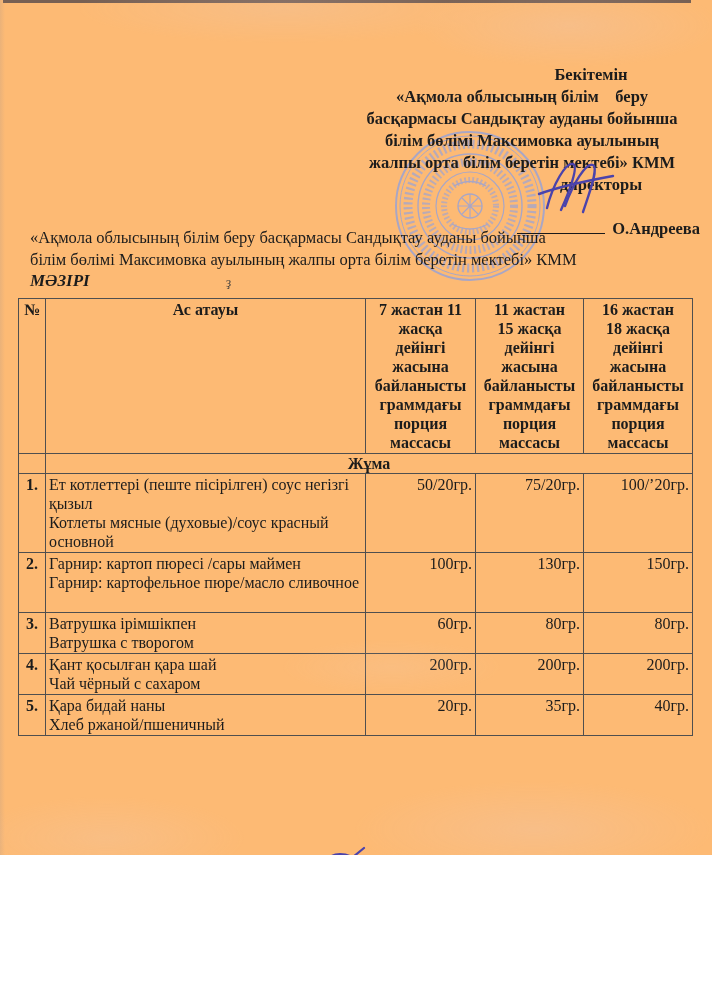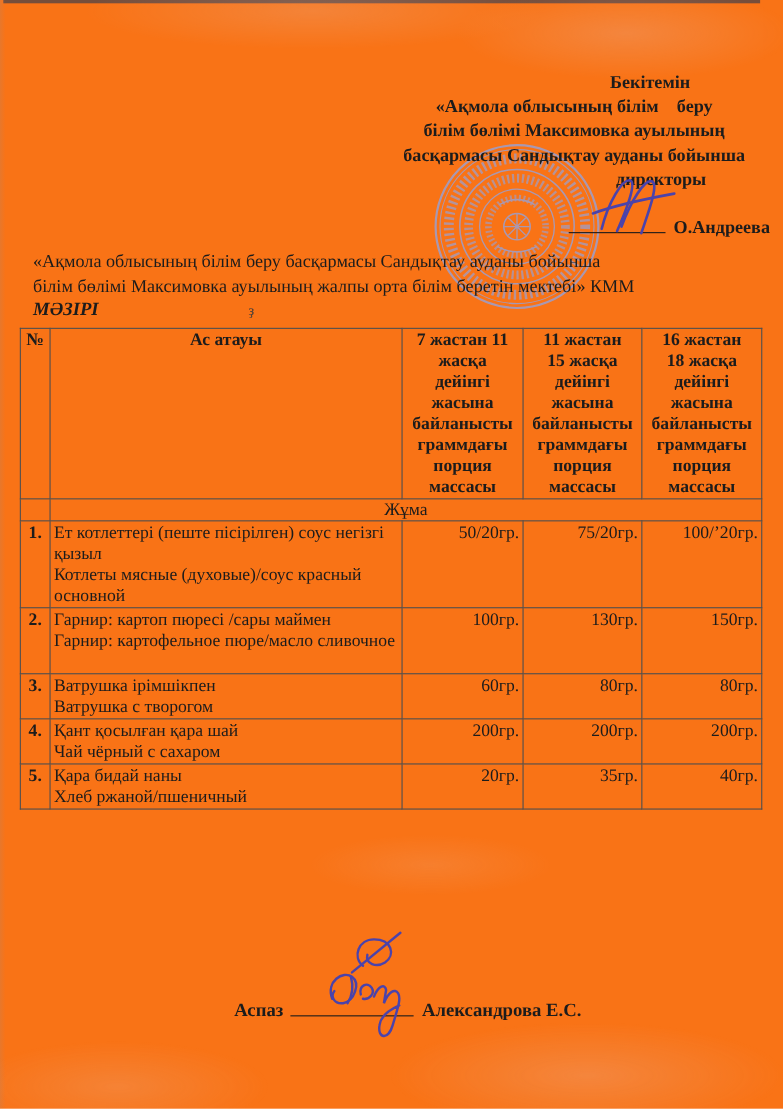--- a/index.html
+++ b/index.html
@@ -1,17 +1,17 @@
 <!DOCTYPE html>
 <html><head>
 <meta charset="utf-8">
 <style>
   html,body{margin:0;padding:0;}
   body{font-family:"Liberation Serif","DejaVu Serif",serif;color:#1c1c1c;}
-  .page{position:relative;width:712px;height:1008px;background:#f97316;overflow:hidden;}
+  .page{position:relative;width:712px;height:855px;background:#fdba74;overflow:hidden;}
   .noise{position:absolute;inset:0;pointer-events:none;z-index:5;opacity:.6;
     background:
       radial-gradient(220px 60px at 80% 3%, rgba(225,205,212,.35), transparent 70%),
       radial-gradient(300px 50px at 40% 1%, rgba(222,205,210,.30), transparent 70%),
       radial-gradient(260px 70px at 75% 97%, rgba(228,206,210,.35), transparent 70%),
       radial-gradient(200px 60px at 15% 98%, rgba(228,210,212,.28), transparent 70%),
       radial-gradient(160px 40px at 55% 78%, rgba(230,215,218,.20), transparent 70%);}
   .scan-top-line{position:absolute;top:0;left:3px;width:688px;height:3px;background:#4a4248;opacity:.75;z-index:4;}
   .scan-left-edge{position:absolute;top:0;left:0;width:5px;height:100%;z-index:4;
     background:linear-gradient(to right, rgba(150,140,145,.18), transparent);}
@@ -40,21 +40,21 @@
   .subtitle .title{font-weight:bold;font-size:17px;line-height:20px;font-style:italic;}
   .stray{position:absolute;left:226px;top:274px;z-index:2;font-size:13px;color:#3c3c3c;}
 
   
   .menu-table{position:absolute;top:298px;left:18px;width:674px;border-collapse:collapse;z-index:2;
     font-size:16px;line-height:19px;table-layout:fixed;}
   .menu-table td,.menu-table th{border:1px solid #4f4f4f;vertical-align:top;padding:1px 3px;}
   .menu-table th{font-weight:bold;text-align:center;white-space:pre-line;}
   .r-header{height:150px;}
   .r-day{height:18px;}
-  .r-day td{font-weight:normal;text-align:center;line-height:17px;}
+  .r-day td{font-weight:bold;text-align:center;line-height:17px;}
   .r1{height:74px;} .r2{height:60px;} .r3{height:36px;} .r4{height:37px;} .r5{height:36px;}
   .cell-num{font-weight:bold;text-align:center;}
   .cell-name{padding-left:6px;}
   .cell-val{text-align:right;}
 
   
   .signoff-line{position:absolute;z-index:2;font-weight:bold;font-size:17px;white-space:nowrap;}
   .signoff-med{left:167px;top:860px;}
   .signoff-cook{left:213px;top:898px;margin-top:10px;}
 </style>
@@ -77,22 +77,23 @@
       <circle cx="78" cy="78" r="12" stroke-width="1.4"></circle>
       <path d="M78 66 L78 90 M66 78 L90 78 M70 70 L86 86 M86 70 L70 86" stroke-width="1.2"></path>
       <path d="M60 96 q18 10 36 0" stroke-width="1.4"></path>
       <path d="M62 58 q16 -9 32 0" stroke-width="1.4"></path>
     </g>
   </svg>
 
   <div class="approval">
     <div class="ln l1">Бекітемін</div>
     <div class="ln">«Ақмола облысының білім    беру</div>
+    <div class="ln">басқармасы Сандықтау ауданы бойынша</div>
     <div class="ln">білім бөлімі Максимовка ауылының</div>
-    <div class="ln">басқармасы Сандықтау ауданы бойынша</div>
+    <div class="ln">жалпы орта білім беретін мектебі» КММ</div>
     <div class="ln role">директоры</div>
     <div class="ln signln">
       <span class="sig-line w88"></span><span class="signer">О.Андреева</span>
     </div>
   </div>
 
   <svg class="hand" style="left:533px;top:150px;width:86px;height:70px;" viewBox="0 0 86 70">
     <g fill="none" stroke="#4b43ab" stroke-width="2.4" stroke-linecap="round">
       <path d="M14 58 C 20 34, 33 12, 40 14 C 46 16, 36 42, 28 60"></path>
       <path d="M32 56 C 40 34, 53 12, 60 15 C 66 18, 56 44, 50 62"></path>

